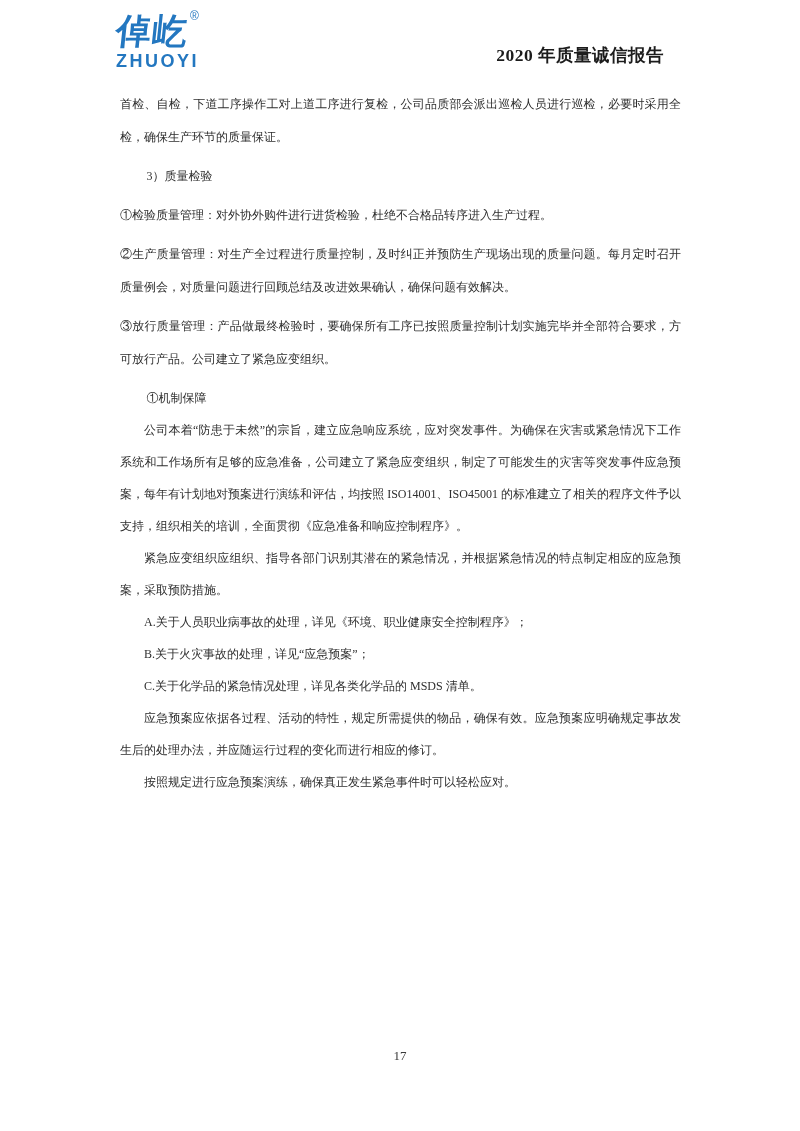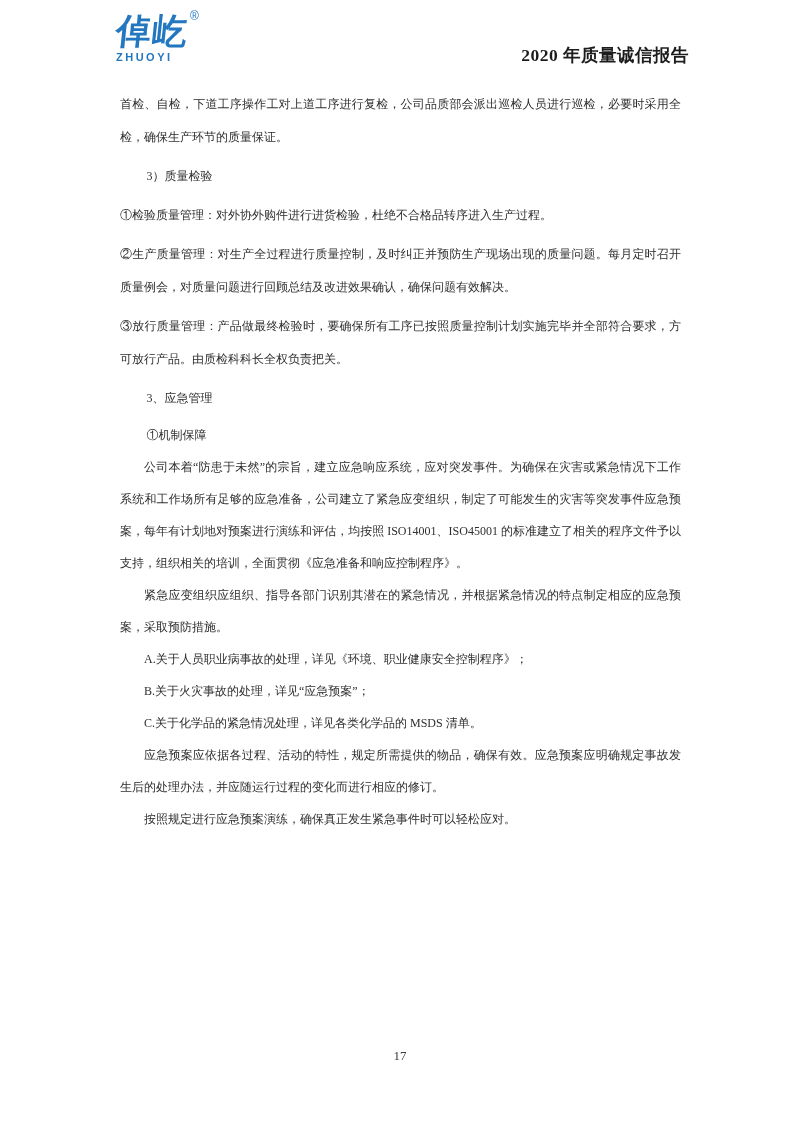--- a/index.html
+++ b/index.html
@@ -33,28 +33,28 @@
     font-size: 12px;
     vertical-align: top;
     position: relative;
     top: -4px;
     left: 2px;
     font-family: "Liberation Sans", sans-serif;
   }
   .logo-en {
     margin-top: 3px;
     font-family: "Liberation Sans", sans-serif;
-    font-size: 11px;
+    font-size: 18px;
     font-weight: 700;
     letter-spacing: 2.5px;
   }
   .header-title {
     position: absolute;
     top: 43px;
-    right: 111px;
+    right: 136px;
     font-size: 17.5px;
     font-weight: 700;
     color: #1c1c1c;
     letter-spacing: 0.5px;
     white-space: nowrap;
   }
   
   .content {
     position: absolute;
     left: 120px;
@@ -96,22 +96,21 @@
       <div class="logo-en">ZHUOYI</div>
     </div>
     <div class="header-title">2020 年质量诚信报告</div>
   </div>
 
   <div class="content">
     <p class="p-a">首检、自检，下道工序操作工对上道工序进行复检，公司品质部会派出巡检人员进行巡检，必要时采用全检，确保生产环节的质量保证。</p>
     <p class="h-a">3）质量检验</p>
     <p class="p-a">①检验质量管理：对外协外购件进行进货检验，杜绝不合格品转序进入生产过程。</p>
     <p class="p-a">②生产质量管理：对生产全过程进行质量控制，及时纠正并预防生产现场出现的质量问题。每月定时召开质量例会，对质量问题进行回顾总结及改进效果确认，确保问题有效解决。</p>
-    <p class="p-a">③放行质量管理：产品做最终检验时，要确保所有工序已按照质量控制计划实施完毕并全部符合要求，方可放行产品。由质检科科长全权负责把关。</p>
-    <p class="h-b mb5">3、应急管理</p>
+    <p class="p-a">③放行质量管理：产品做最终检验时，要确保所有工序已按照质量控制计划实施完毕并全部符合要求，方可放行产品。公司建立了紧急应变组织。</p>
     <p class="h-b">①机制保障</p>
     <p class="p-b">公司本着“防患于未然”的宗旨，建立应急响应系统，应对突发事件。为确保在灾害或紧急情况下工作系统和工作场所有足够的应急准备，公司建立了紧急应变组织，制定了可能发生的灾害等突发事件应急预案，每年有计划地对预案进行演练和评估，均按照 ISO14001、ISO45001 的标准建立了相关的程序文件予以支持，组织相关的培训，全面贯彻《应急准备和响应控制程序》。</p>
     <p class="p-b">紧急应变组织应组织、指导各部门识别其潜在的紧急情况，并根据紧急情况的特点制定相应的应急预案，采取预防措施。</p>
     <p class="p-b">A.关于人员职业病事故的处理，详见《环境、职业健康安全控制程序》；</p>
     <p class="p-b">B.关于火灾事故的处理，详见“应急预案”；</p>
     <p class="p-b">C.关于化学品的紧急情况处理，详见各类化学品的 MSDS 清单。</p>
     <p class="p-b">应急预案应依据各过程、活动的特性，规定所需提供的物品，确保有效。应急预案应明确规定事故发生后的处理办法，并应随运行过程的变化而进行相应的修订。</p>
     <p class="p-b">按照规定进行应急预案演练，确保真正发生紧急事件时可以轻松应对。</p>
   </div>
 

